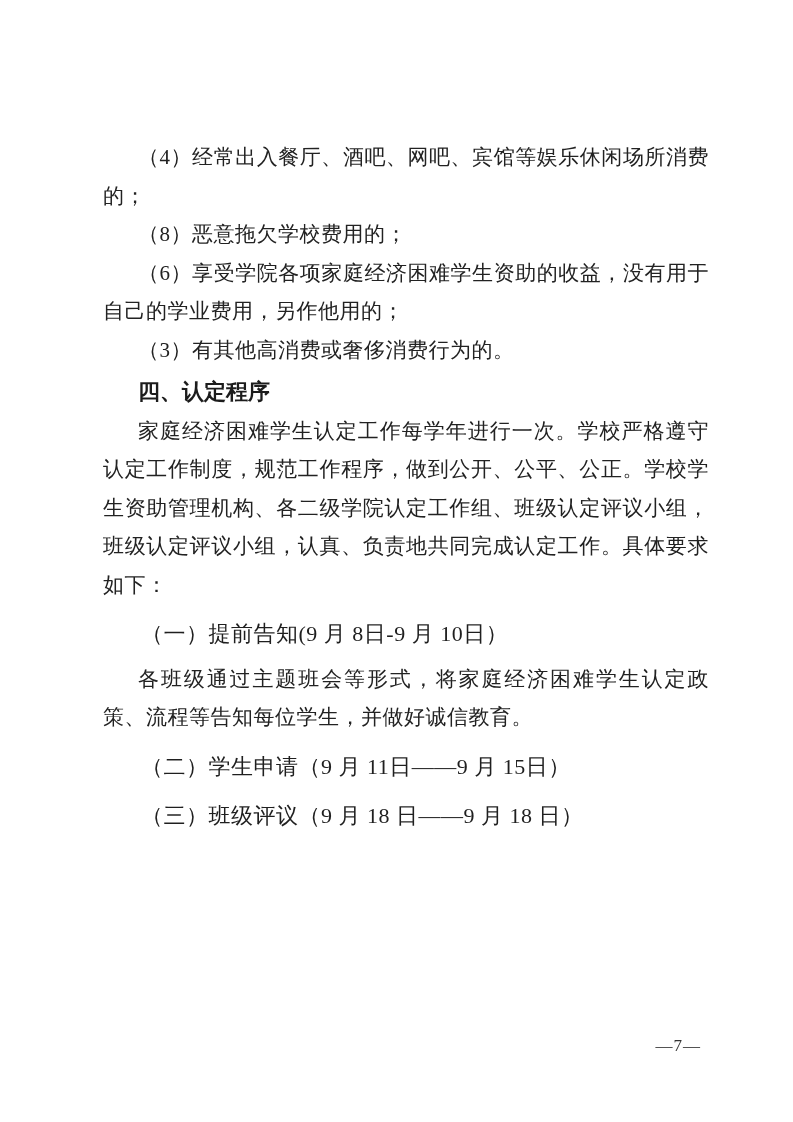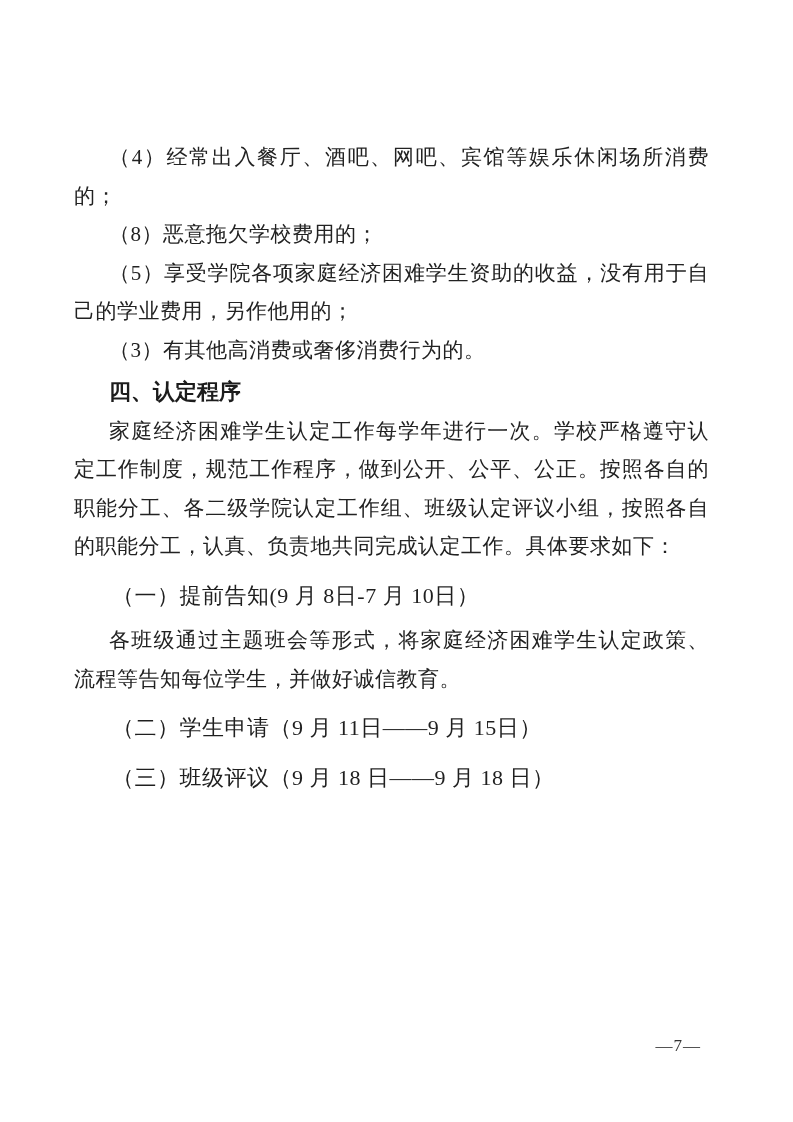--- a/index.html
+++ b/index.html
@@ -6,21 +6,21 @@
     margin: 0;
     padding: 0;
     background: #ffffff;
   }
   .page {
     position: relative;
     width: 793px;
     height: 1122px;
     background: #ffffff;
     box-sizing: border-box;
-    padding: 138px 84px 0 74px;
+    padding: 138px 84px 0 103px;
     font-family: "Liberation Serif", serif;
     color: #222222;
     overflow: hidden;
   }
   .body-para {
     margin: 0;
     font-size: 21px;
     line-height: 38.5px;
     letter-spacing: 0.5px;
     text-align: justify;
@@ -57,29 +57,29 @@
 </style>
 </head>
 <body>
 
 <div class="page">
 
   <p class="body-para">（4）经常出入餐厅、酒吧、网吧、宾馆等娱乐休闲场所消费的；</p>
 
   <p class="body-para">（8）恶意拖欠学校费用的；</p>
 
-  <p class="body-para">（5）享受学院各项家庭经济困难学生资助的收益，没有用于自己的学业费用，另作他用的；</p>
+  <p class="body-para">（6）享受学院各项家庭经济困难学生资助的收益，没有用于自己的学业费用，另作他用的；</p>
 
   <p class="body-para">（3）有其他高消费或奢侈消费行为的。</p>
 
   <h2 class="section-heading">四、认定程序</h2>
 
-  <p class="body-para">家庭经济困难学生认定工作每学年进行一次。学校严格遵守认定工作制度，规范工作程序，做到公开、公平、公正。按照各自的职能分工、各二级学院认定工作组、班级认定评议小组，按照各自的职能分工，认真、负责地共同完成认定工作。具体要求如下：</p>
+  <p class="body-para">家庭经济困难学生认定工作每学年进行一次。学校严格遵守认定工作制度，规范工作程序，做到公开、公平、公正。学校学生资助管理机构、各二级学院认定工作组、班级认定评议小组，班级认定评议小组，认真、负责地共同完成认定工作。具体要求如下：</p>
 
-  <h3 class="sub-heading">（一）提前告知(9 月 8日-7 月 10日）</h3>
+  <h3 class="sub-heading">（一）提前告知(9 月 8日-9 月 10日）</h3>
 
   <p class="body-para">各班级通过主题班会等形式，将家庭经济困难学生认定政策、流程等告知每位学生，并做好诚信教育。</p>
 
   <h3 class="sub-heading">（二）学生申请（9 月 11日——9 月 15日）</h3>
 
 
   <h3 class="sub-heading">（三）班级评议（9 月 18 日——9 月 18 日）</h3>
 
   <div class="page-number">—7—</div>
 

